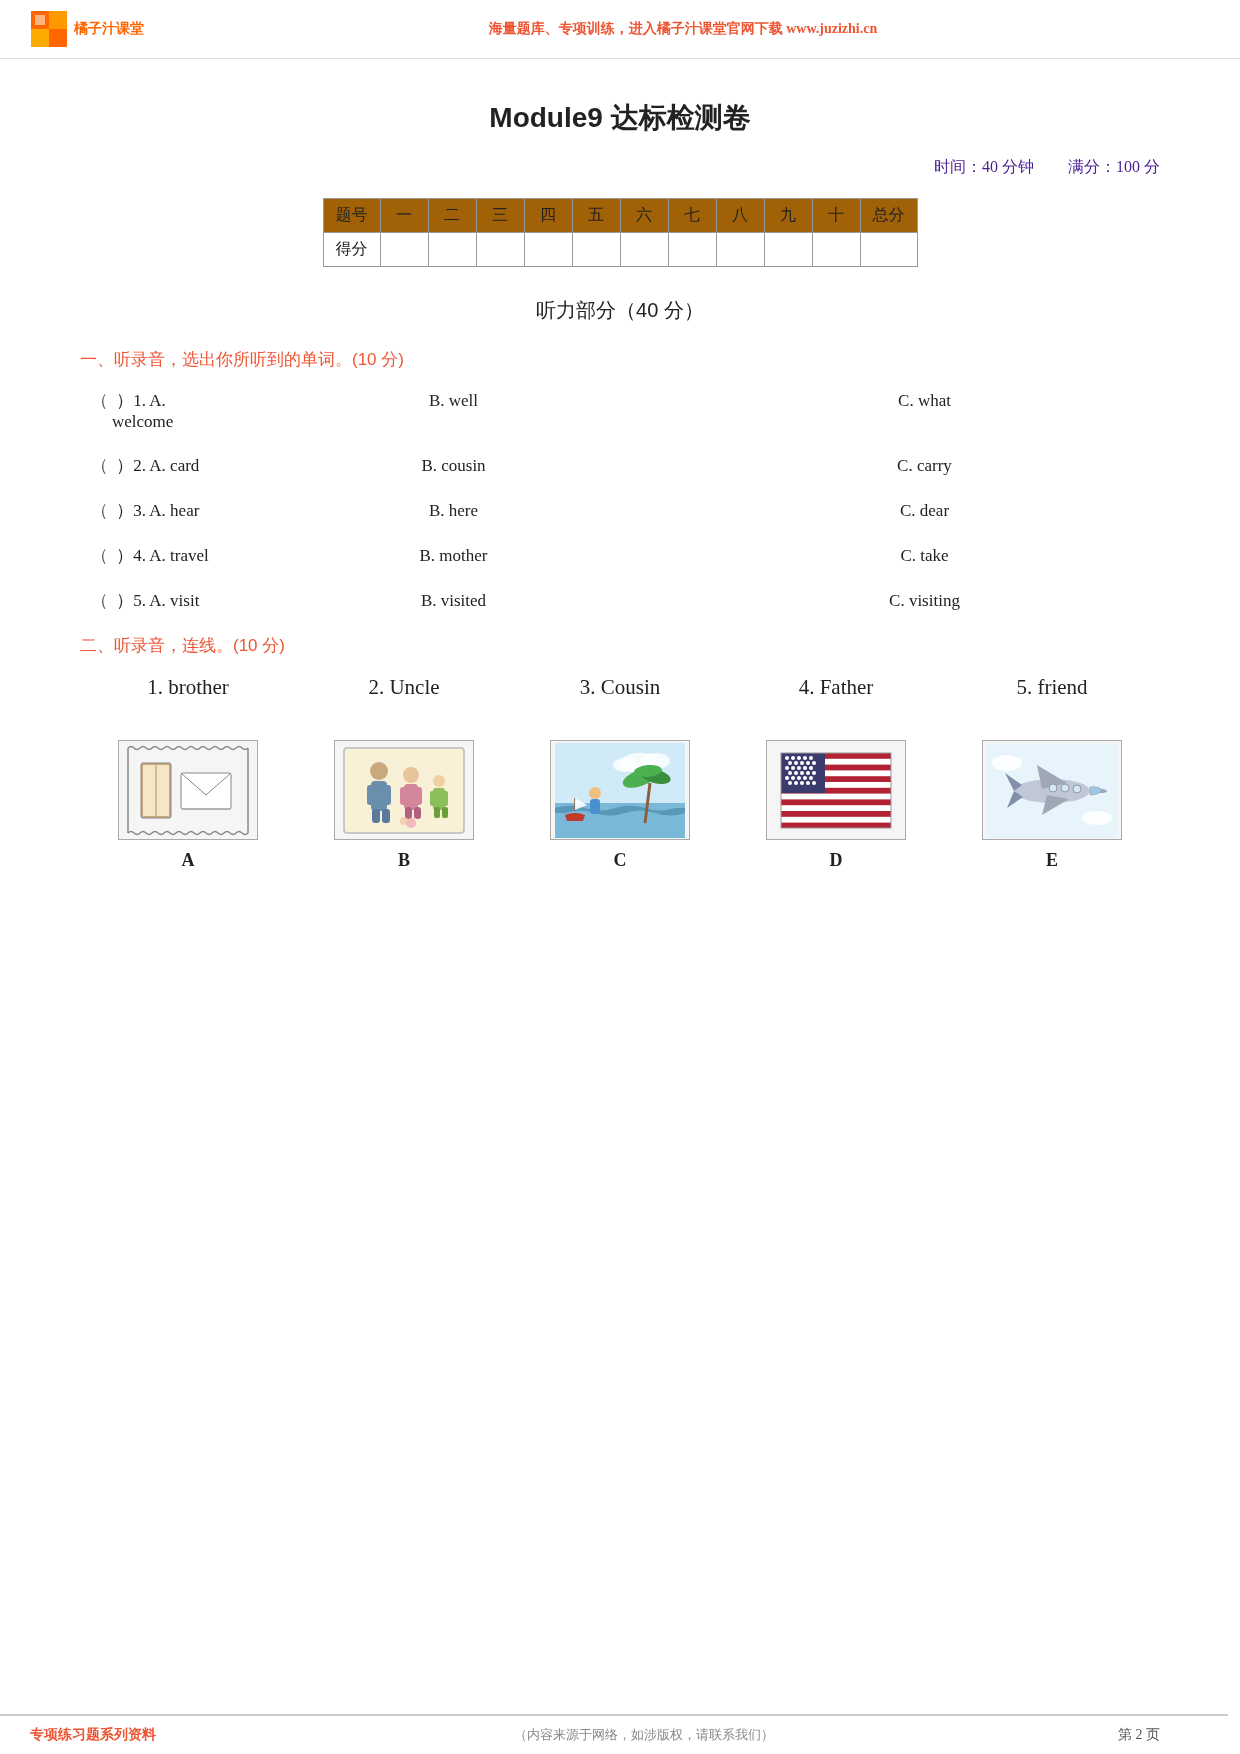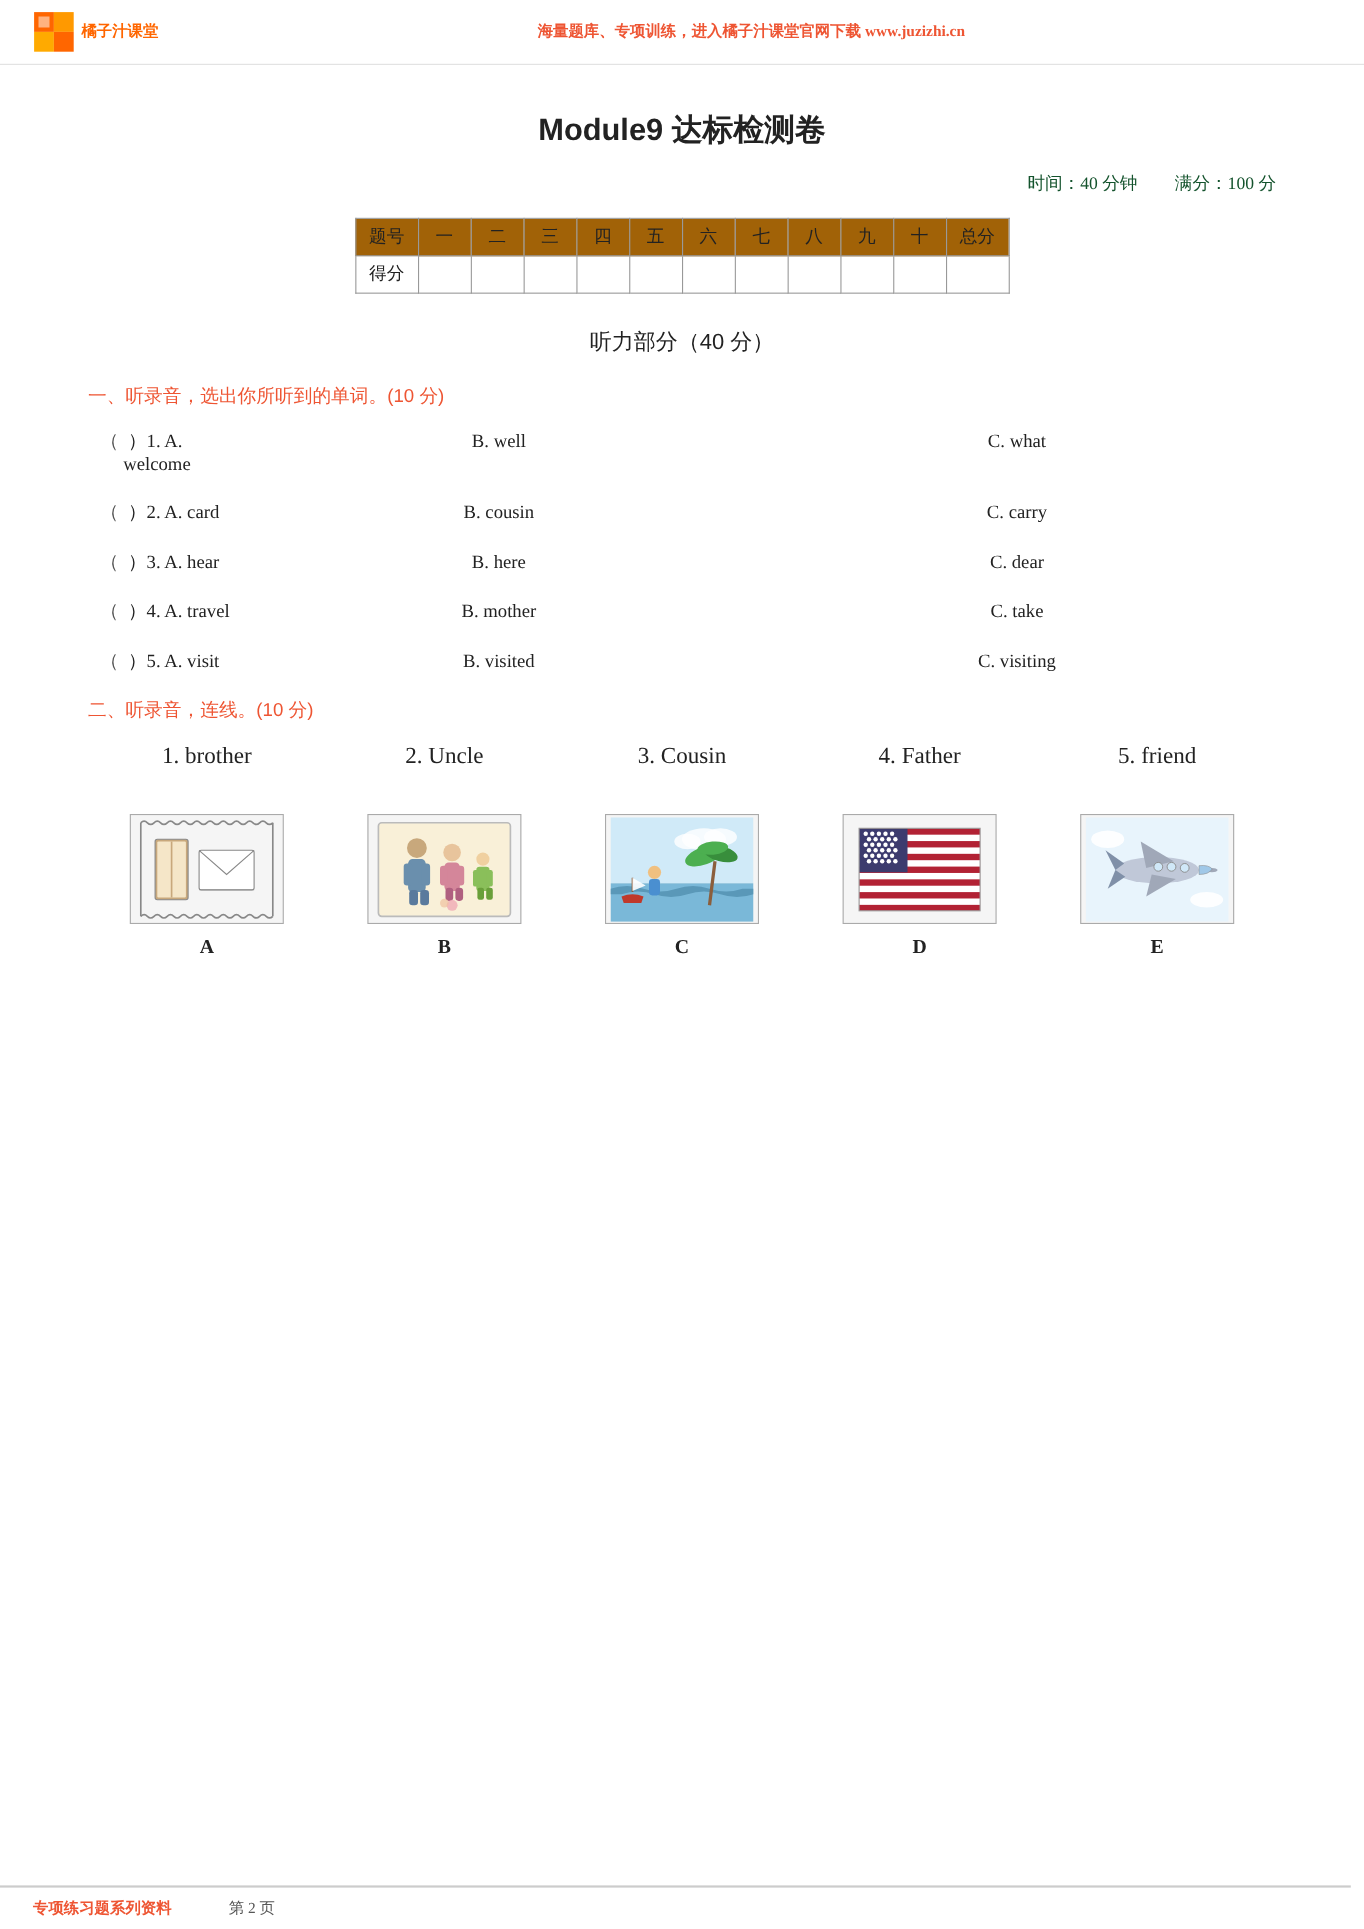--- a/index.html
+++ b/index.html
@@ -54,21 +54,21 @@
       font-weight: bold;
       font-family: "Microsoft YaHei", "SimHei", sans-serif;
       margin-bottom: 20px;
       margin-top: 10px;
     }
 
     
     .time-info {
       text-align: right;
       font-size: 16px;
-      color: #14532d;
+      color: #4c1d95;
       margin-bottom: 20px;
     }
     .time-info span {
       margin-left: 30px;
     }
 
     
     .score-table-wrapper {
       display: flex;
       justify-content: center;
@@ -204,21 +204,21 @@
       min-width: 140px;
     }
     .footer-center {
       flex: 1;
       text-align: center;
       color: #888;
       font-size: 13px;
     }
     .footer-right {
       min-width: 80px;
-      text-align: right;
+      text-align: left;
       color: #555;
     }
   </style>
 </head>
 <body>
 
 <div class="header">
   <div class="logo-box">
 
     <svg width="38" height="38" viewBox="0 0 38 38">
@@ -501,14 +501,15 @@
       </div>
       <span class="image-label">E</span>
     </div>
 
   </div>
 
 </div>
 
 <div class="page-footer">
   <span class="footer-left">专项练习题系列资料</span>
+  <span class="footer-center">（内容来源于网络，如涉版权，请联系我们）</span>
   <span class="footer-right">第 2 页</span>
 </div>
 
 </body></html>

